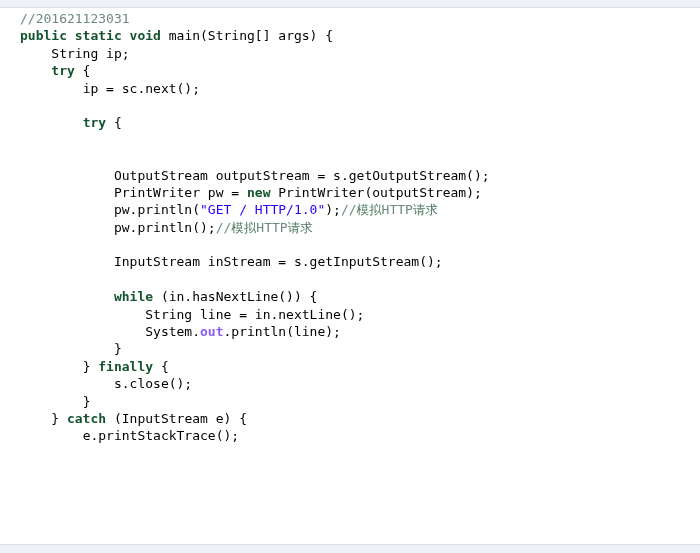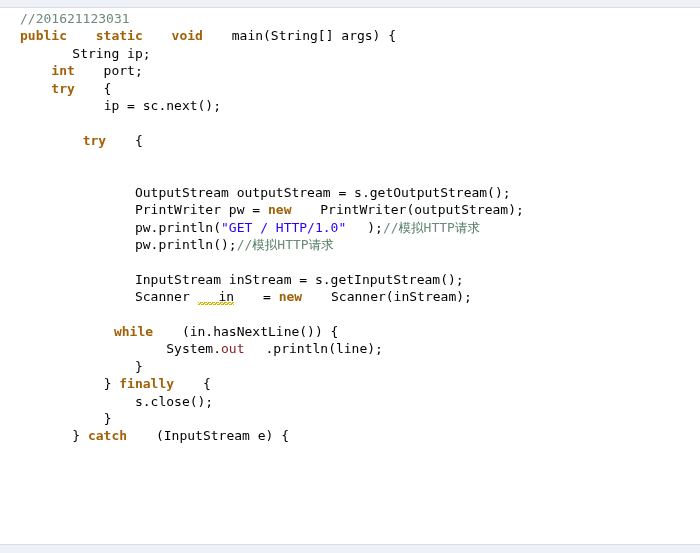--- a/index.html
+++ b/index.html
@@ -55,27 +55,27 @@
     height: 17.4px;
     line-height: 17.4px;
     font-size: 13px;
     white-space: pre;
     color: #000000;
     padding-left: 20px;
     letter-spacing: 0px;
   }
 
   
-  .tok-kw      { color: #a16207; font-weight: bold; }
+  .tok-kw      { color: #14532d; font-weight: bold; }
   .tok-cmt     { color: #6c8a7a; }
   .tok-cmt-cn  { color: #4f7a63; font-family: Liberation Sans, sans-serif; font-size: 12.5px; }
   .tok-str     { color: #2a00ff; }
-  .tok-fld     { color: #7f1d1d; font-weight: normal; }
+  .tok-fld     { color: #8b5cf6; font-weight: bold; }
   .tok-fld-u   { color: #0000c0; font-weight: bold; text-decoration: underline; }
-  .tok-plain   { color: #000000; padding-left: 21px; }
+  .tok-plain   { color: #000000; }
 
   .warn-underline {
     position: relative;
     background-image: repeating-linear-gradient(
       135deg,
       #d6b800 0px, #d6b800 1px,
       transparent 1px, transparent 2px
     );
     background-repeat: repeat-x;
     background-size: 4px 3px;
@@ -87,39 +87,39 @@
 <body>
 
 <div id="editor-window">
 
   <div class="chrome-bar top"></div>
 
   <div id="code-area">
       <div class="code-line"><span class="tok-cmt">//201621123031</span></div>
       <div class="code-line"><span class="tok-kw">public</span><span class="tok-plain"> </span><span class="tok-kw">static</span><span class="tok-plain"> </span><span class="tok-kw">void</span><span class="tok-plain"> main(String[] args) {</span></div>
       <div class="code-line">    <span class="tok-plain">String ip;</span></div>
-      <div class="code-line">    <span class="tok-kw">int</span><span class="tok-plain"> port;</span></div>
       <div class="code-line">    <span class="tok-kw">try</span><span class="tok-plain"> {</span></div>
       <div class="code-line">        <span class="tok-plain">ip = sc.next();</span></div>
       <div class="code-line">&nbsp;</div>
       <div class="code-line">        <span class="tok-kw">try</span><span class="tok-plain"> {</span></div>
       <div class="code-line">&nbsp;</div>
       <div class="code-line">&nbsp;</div>
       <div class="code-line">            <span class="tok-plain">OutputStream outputStream = s.getOutputStream();</span></div>
       <div class="code-line">            <span class="tok-plain">PrintWriter pw = </span><span class="tok-kw">new</span><span class="tok-plain"> PrintWriter(outputStream);</span></div>
       <div class="code-line">            <span class="tok-plain">pw.println(</span><span class="tok-str">"GET / HTTP/1.0"</span><span class="tok-plain">);</span><span class="tok-cmt">//</span><span class="tok-cmt-cn">模拟</span><span class="tok-cmt">HTTP</span><span class="tok-cmt-cn">请求</span></div>
       <div class="code-line">            <span class="tok-plain">pw.println();</span><span class="tok-cmt">//</span><span class="tok-cmt-cn">模拟</span><span class="tok-cmt">HTTP</span><span class="tok-cmt-cn">请求</span></div>
       <div class="code-line">&nbsp;</div>
       <div class="code-line">            <span class="tok-plain">InputStream inStream = s.getInputStream();</span></div>
-      <div class="code-line">            <span class="tok-plain">Scanner </span><span class="tok-plain warn-underline">in</span><span class="tok-plain"> = </span><span class="tok-kw">new</span><span class="tok-plain"> Scanner(inStream);</span></div>
       <div class="code-line">&nbsp;</div>
       <div class="code-line">            <span class="tok-kw">while</span><span class="tok-plain"> (in.hasNextLine()) {</span></div>
+      <div class="code-line">                <span class="tok-plain">String line = in.nextLine();</span></div>
       <div class="code-line">                <span class="tok-plain">System.</span><span class="tok-fld">out</span><span class="tok-plain">.println(line);</span></div>
       <div class="code-line">            <span class="tok-plain">}</span></div>
       <div class="code-line">        <span class="tok-plain">} </span><span class="tok-kw">finally</span><span class="tok-plain"> {</span></div>
       <div class="code-line">            <span class="tok-plain">s.close();</span></div>
       <div class="code-line">        <span class="tok-plain">}</span></div>
       <div class="code-line">    <span class="tok-plain">} </span><span class="tok-kw">catch</span><span class="tok-plain"> (InputStream e) {</span></div>
+      <div class="code-line">        <span class="tok-plain">e.printStackTrace();</span></div>
     </div>
 
   <div class="chrome-bar bottom"></div>
 
 </div>
 
 </body></html>

